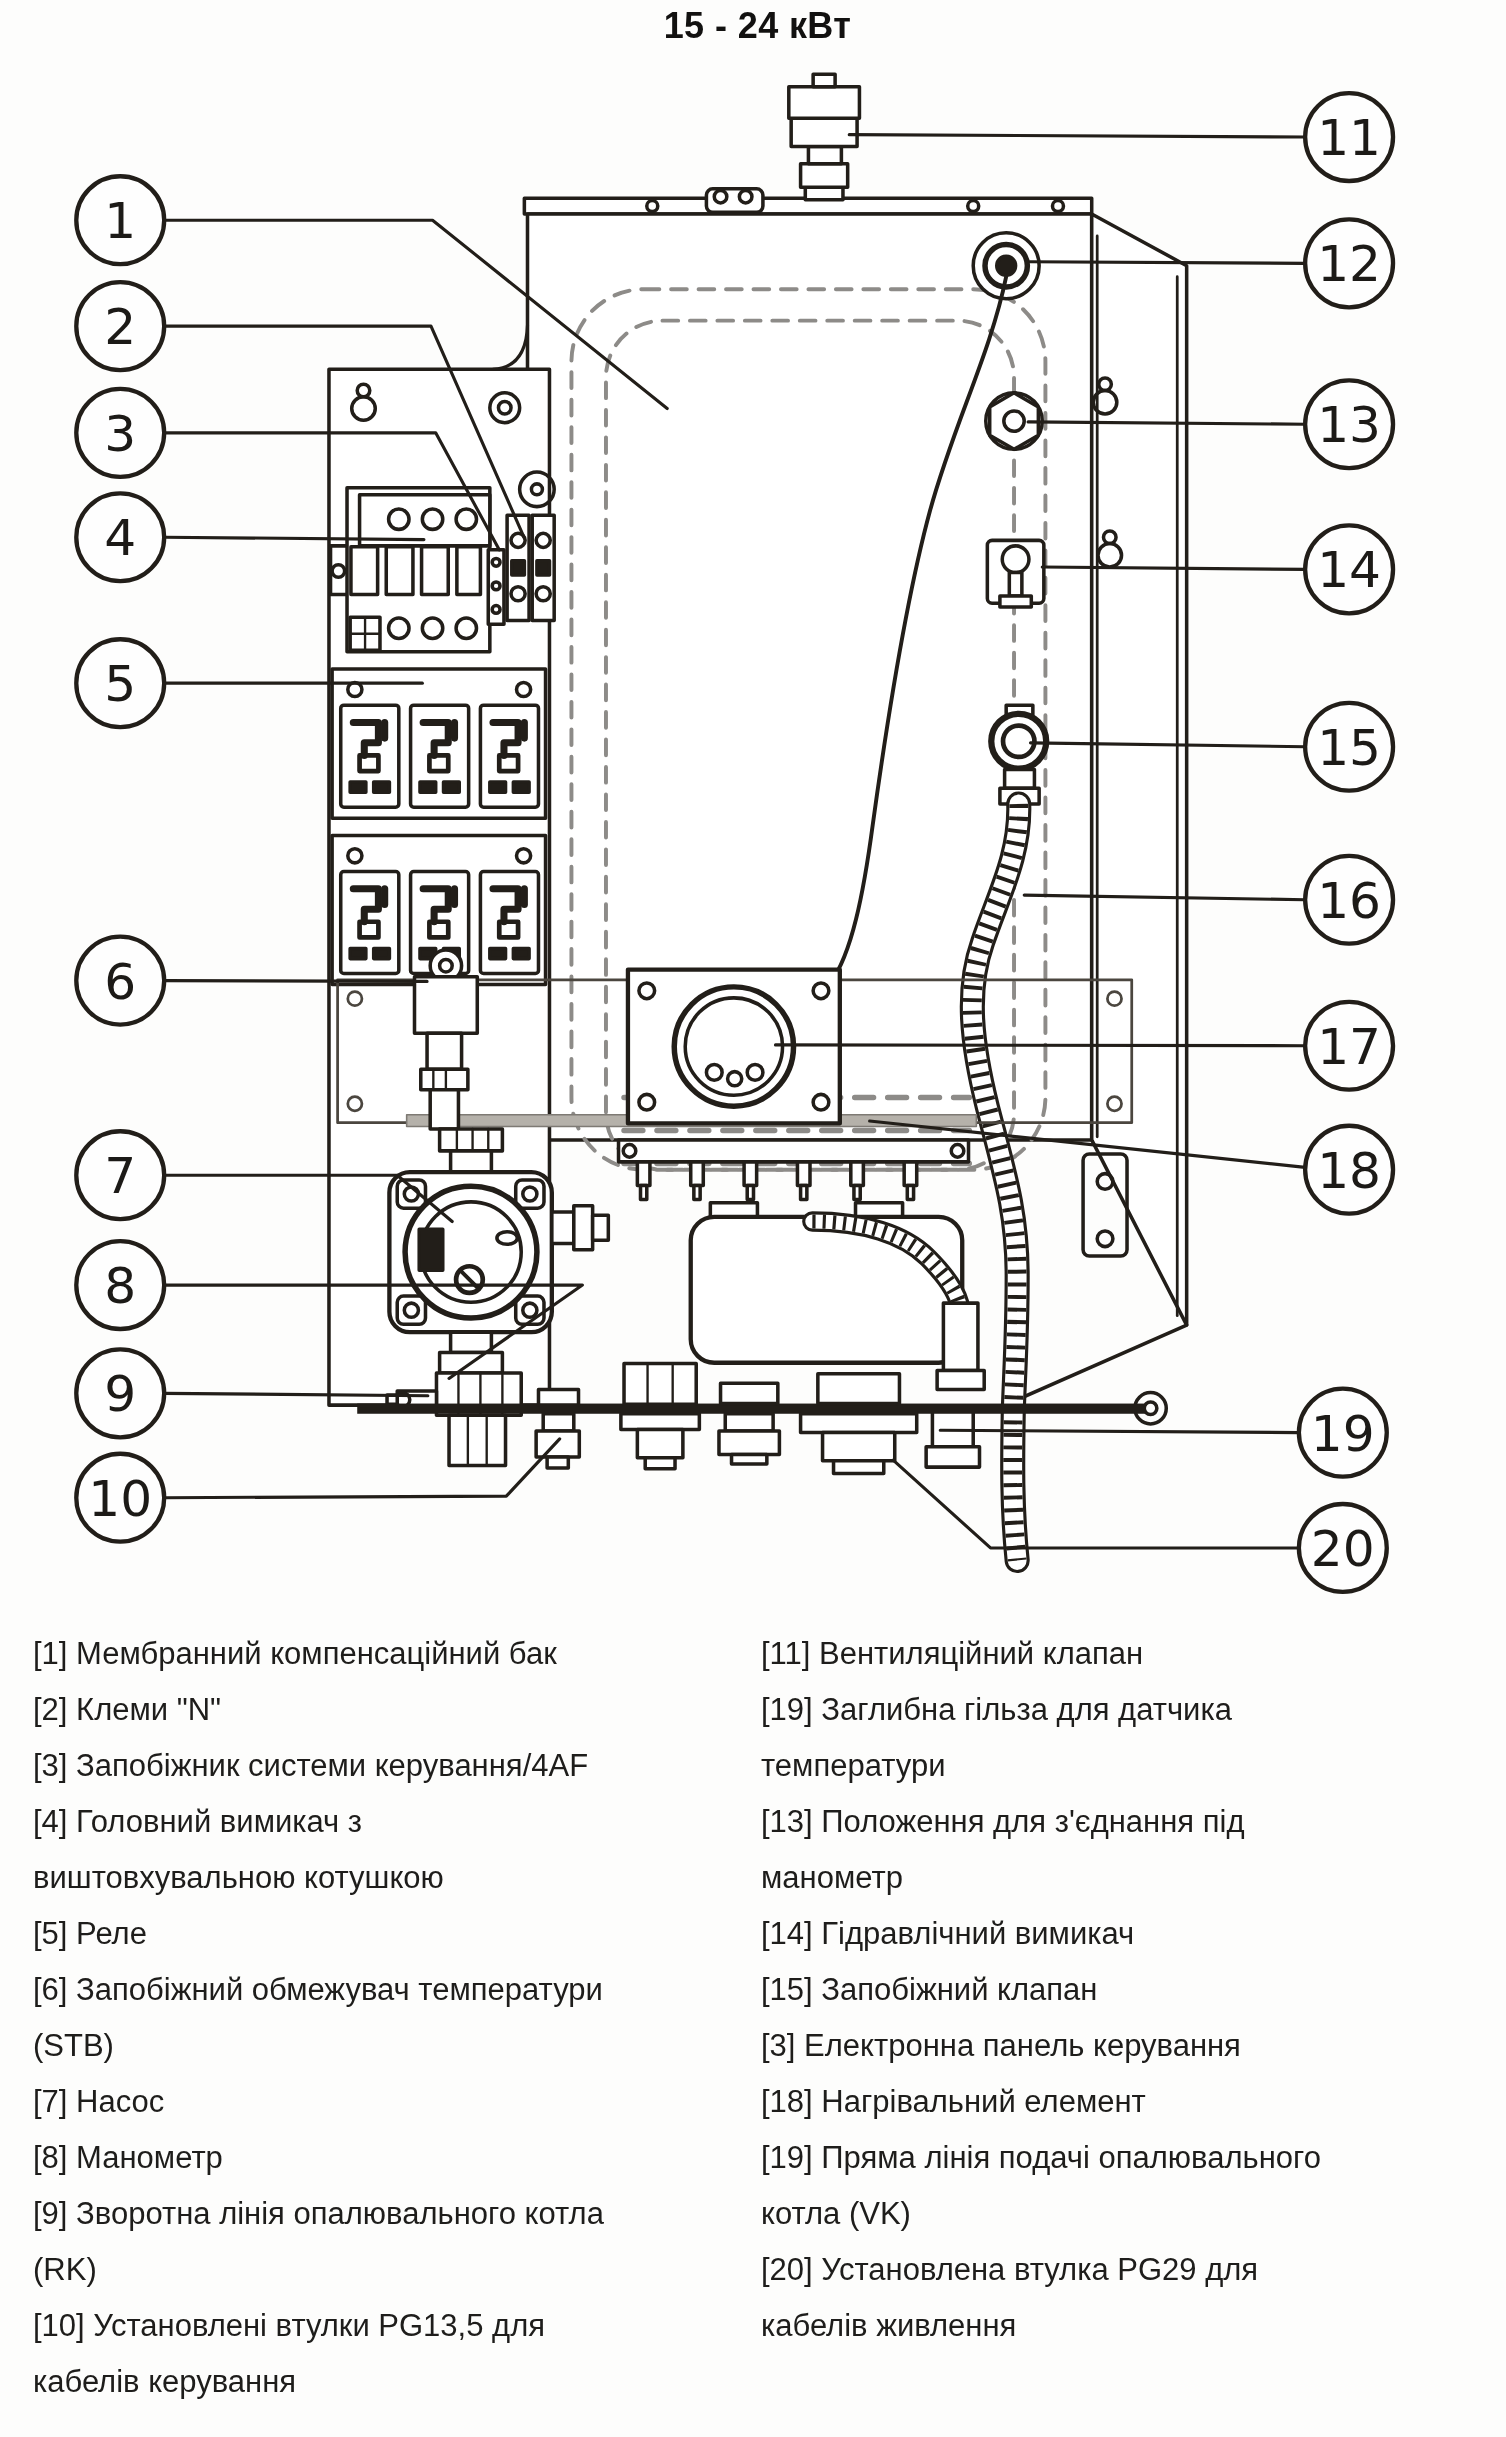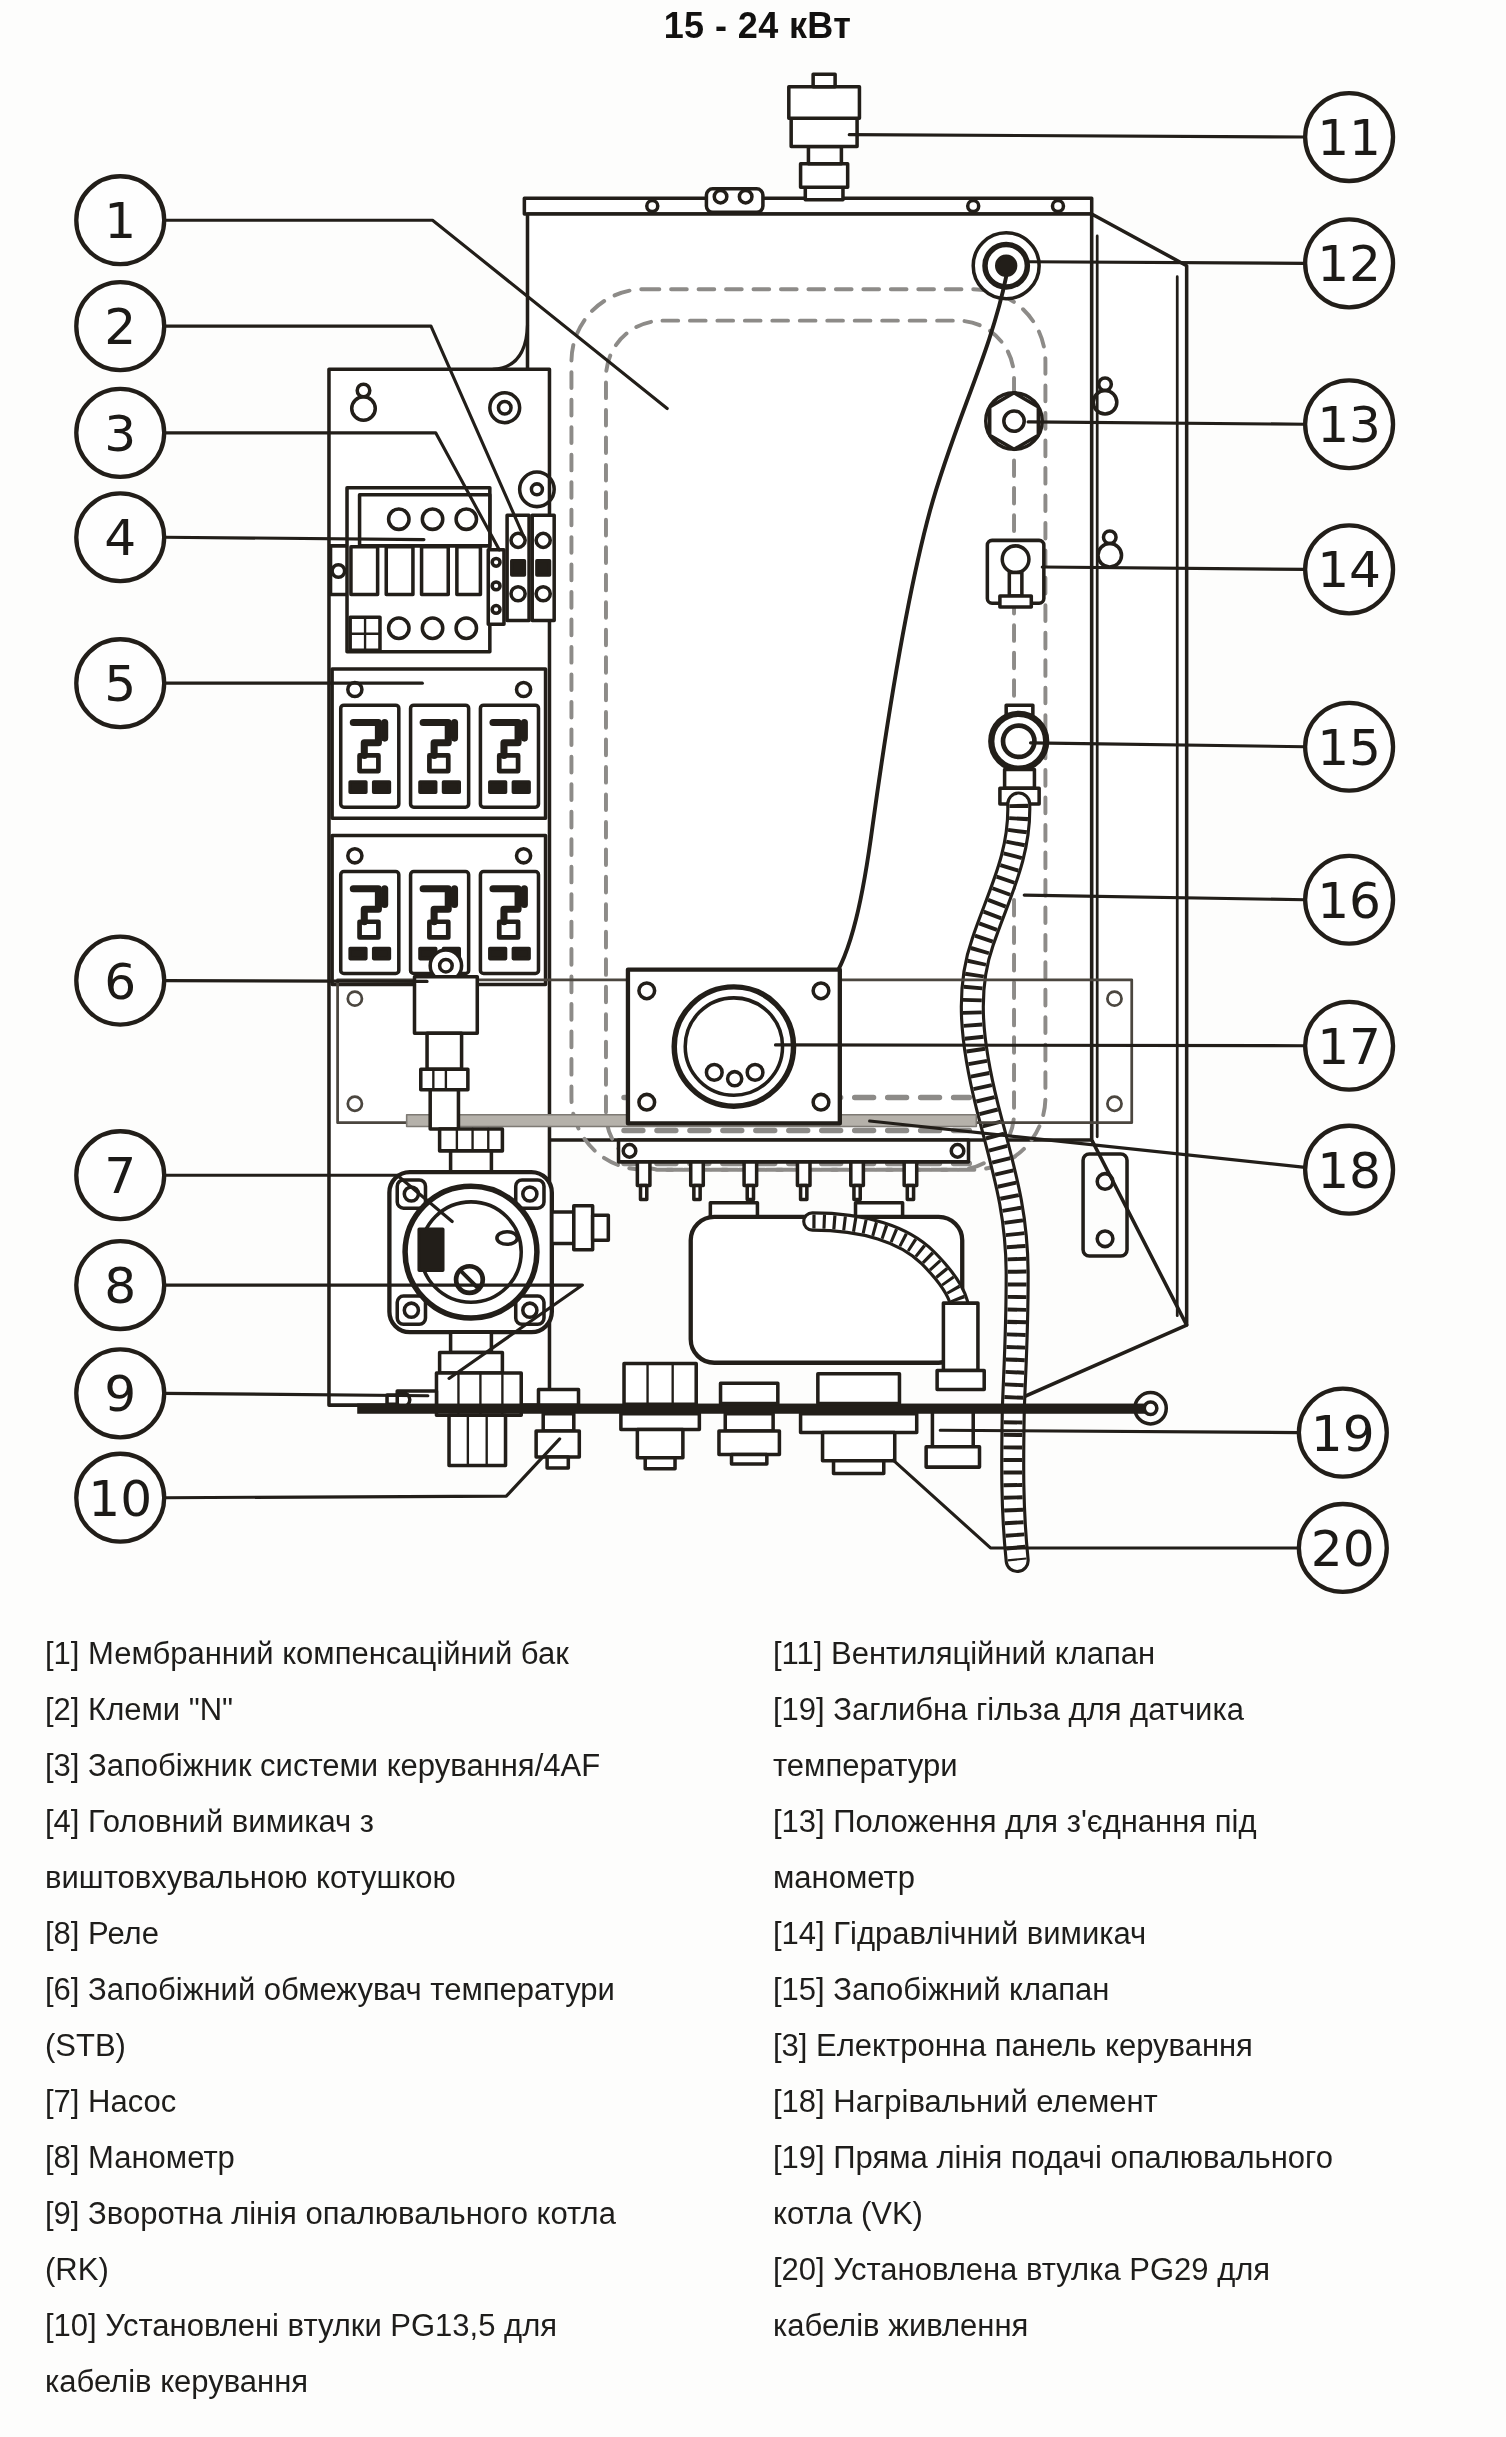--- a/index.html
+++ b/index.html
@@ -28,21 +28,21 @@
   }
   .legend{
     position:absolute; top:1626px; left:0; width:1507px;
     display:flex; flex-direction:row; align-items:flex-start;
   }
   .legend-col{ box-sizing:border-box; }
   .legend-col.left { width:761px;  padding-left:33px; }
   .legend-col.right{ width:746px;  padding-left:0px;  }
   .legend-item{
     font-size:31px; line-height:56px; font-weight:400;
-    color:#1e1d1b; white-space:pre-line;margin-left:12px;
+    color:#1e1d1b; white-space:pre-line;
   }
 </style>
 </head>
 <body>
 
 <div class="page">
 
   <div class="title">15 - 24 кВт</div>
 
   <div class="diagram-wrap">
@@ -444,21 +444,21 @@
   </svg>
   </div>
 
   <div class="legend">
     <div class="legend-col left" id="legend-left">
         <div class="legend-item">[1] Мембранний компенсаційний бак</div>
         <div class="legend-item">[2] Клеми "N"</div>
         <div class="legend-item">[3] Запобіжник системи керування/4AF</div>
         <div class="legend-item">[4] Головний вимикач з
 виштовхувальною котушкою</div>
-        <div class="legend-item">[8] Реле</div>
+        <div class="legend-item">[5] Реле</div>
         <div class="legend-item">[6] Запобіжний обмежувач температури
 (STB)</div>
         <div class="legend-item">[7] Насос</div>
         <div class="legend-item">[8] Манометр</div>
         <div class="legend-item">[9] Зворотна лінія опалювального котла
 (RK)</div>
         <div class="legend-item">[10] Установлені втулки PG13,5 для
 кабелів керування</div>
       </div>
     <div class="legend-col right" id="legend-right">

